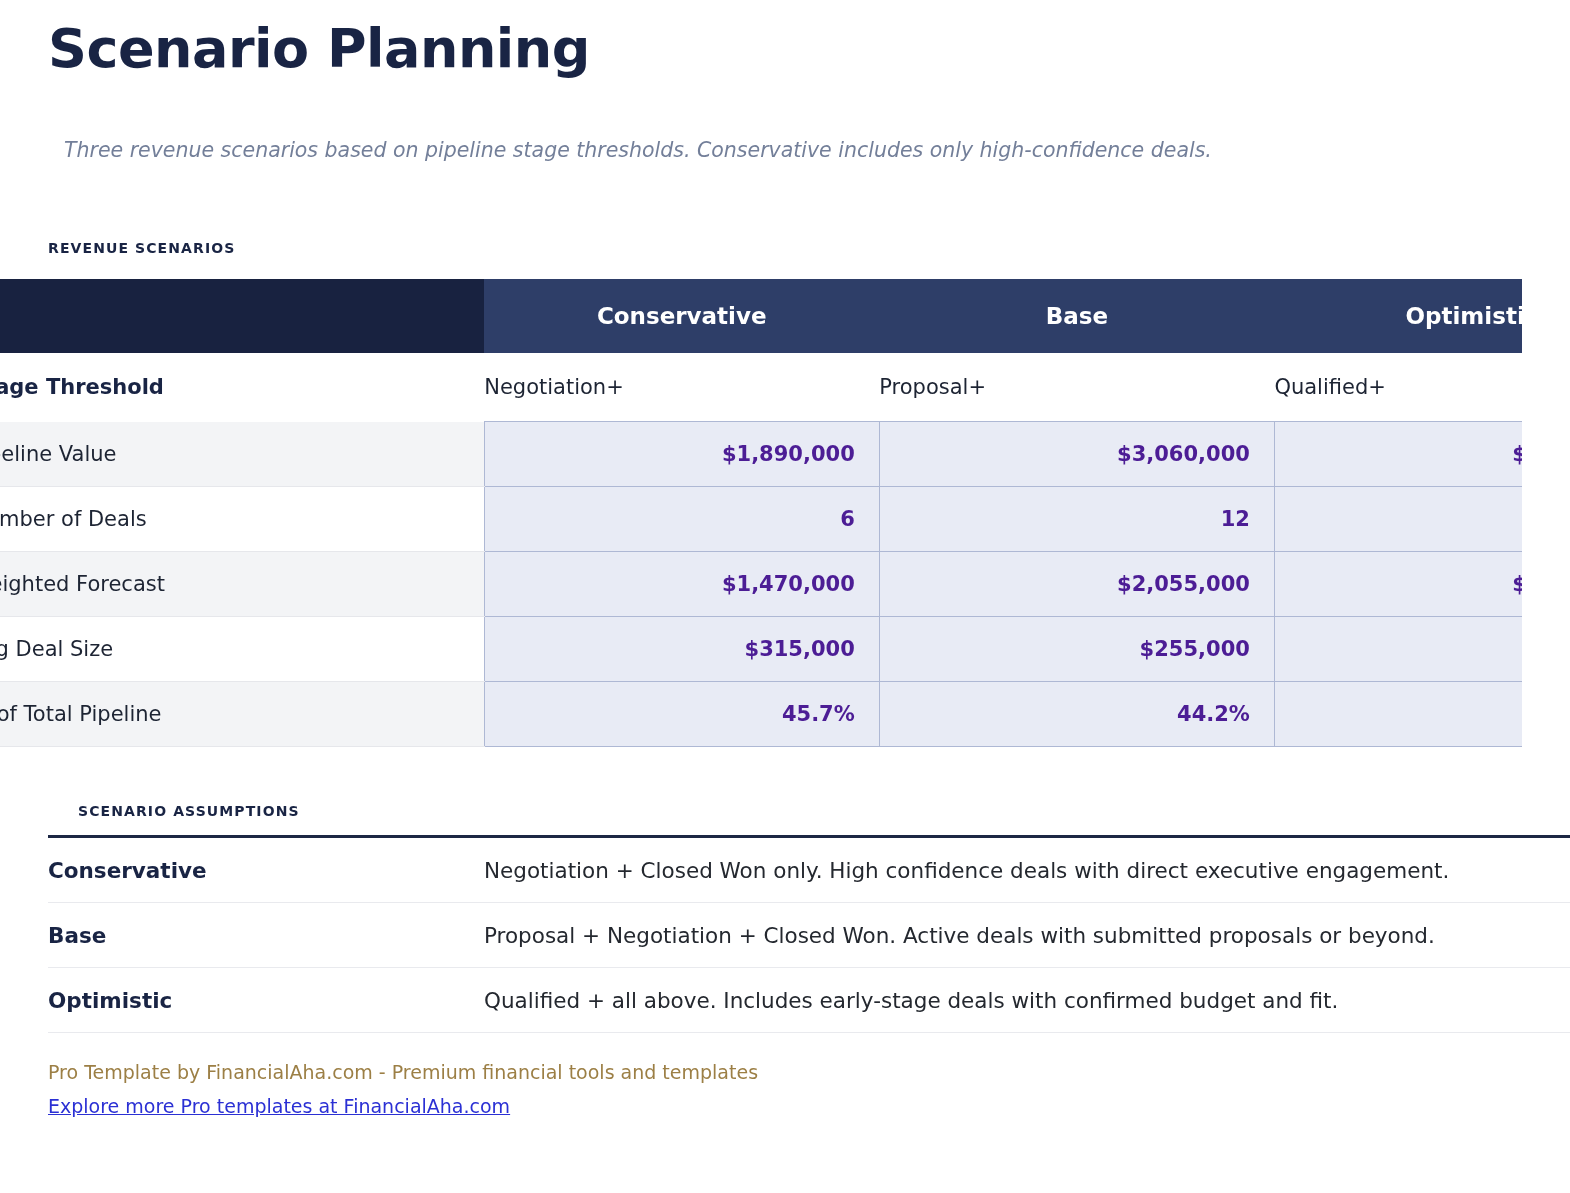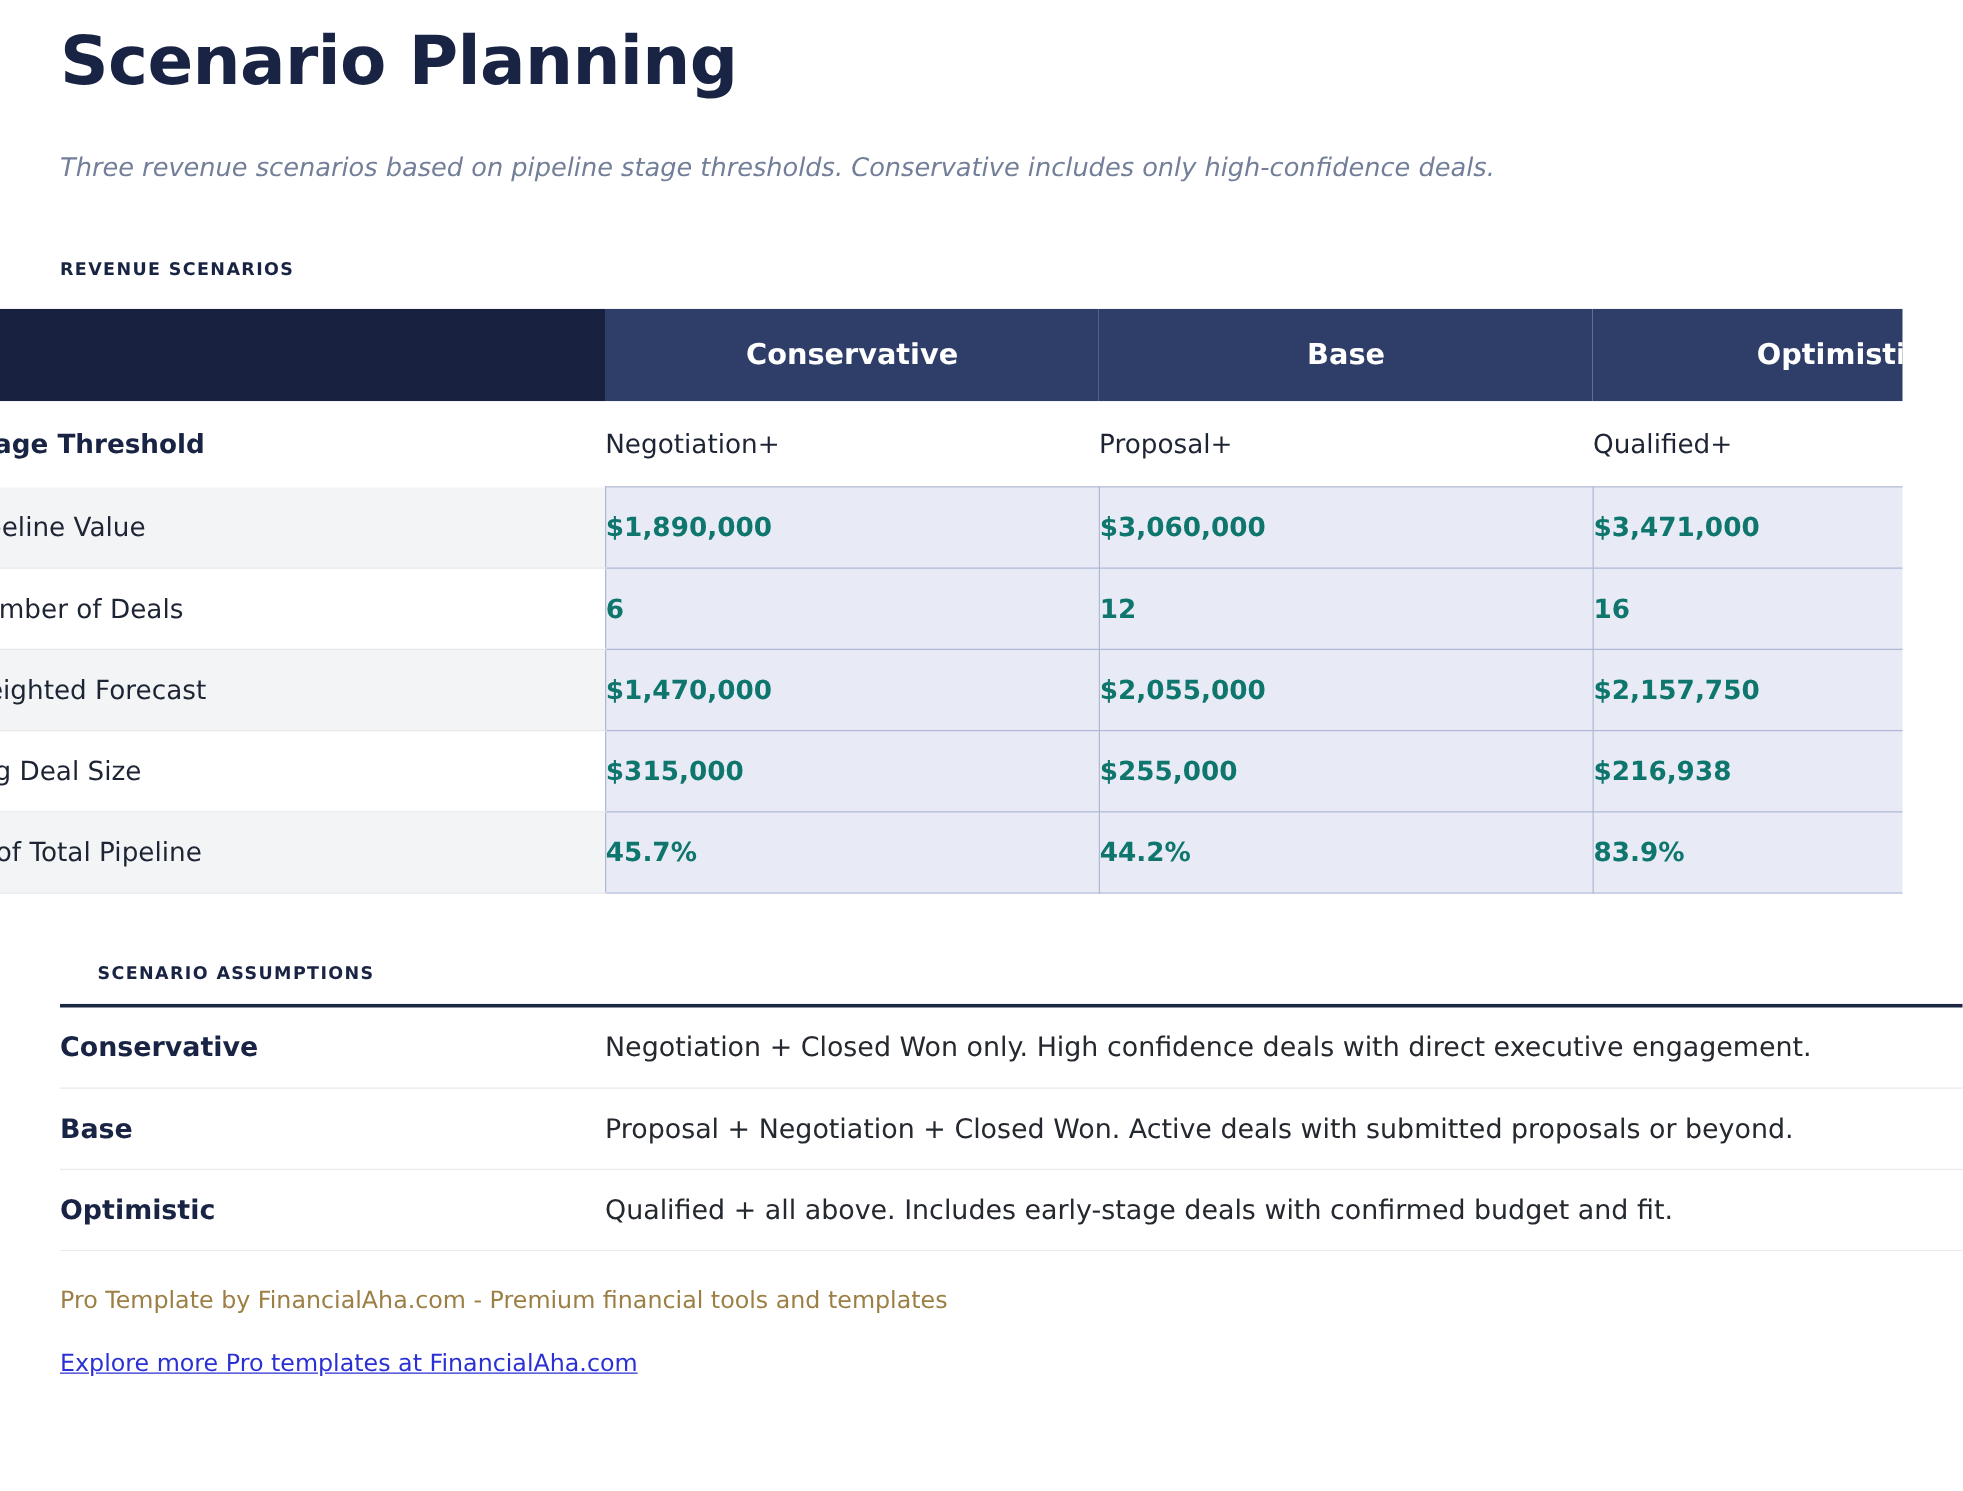--- a/index.html
+++ b/index.html
@@ -36,21 +36,21 @@
     letter-spacing: -0.5px;
     margin: 0;
     padding-top: 10px;
     line-height: 1.15;
     white-space: nowrap;
   }
   .page-subtitle {
     font-size: 20.5px;
     font-style: italic;
     color: #737f99;
-    margin: 0;
+    margin: 16px;
     padding-top: 42px;
     white-space: nowrap;
   }
 
   
   .section-heading {
     font-size: 14px;
     font-weight: bold;
     color: #192444;
     letter-spacing: 1.1px;
@@ -115,22 +115,23 @@
   }
   tr.stage-row td.lbl {
     font-weight: bold;
     color: #192444;
   }
   tr.stage-row td.val {
     text-align: left;
     color: #1d2433;
   }
   tr.data-row td.val {
-    font-weight: bold;
-    color: #0f766e;
+    text-align: right;
+    font-weight: bold;
+    color: #4c1d95;
     background: #e8ebf5;
     border: 1px solid #aeb8d4;
   }
   tr.data-row.alt td.lbl { background: #f3f4f6; }
   tr.data-row td.lbl { background: #ffffff; }
   tr.data-row.alt td.lbl,
   tr.data-row td.lbl {
     border-bottom: 1px solid #e6e7eb;
   }
 
@@ -176,21 +177,21 @@
   }
   .footer-pro {
     font-size: 19px;
     font-weight: normal;
     color: #9c7f45;
     white-space: nowrap;
     margin: 0;
   }
   .footer-link {
     display: inline-block;
-    margin-top: 29px;
+    margin-top: 12px;
     font-size: 19px;
     color: #2b30d4;
     text-decoration: underline;
     white-space: nowrap;
     cursor: pointer;
   }
 </style>
 </head>
 <body>
 

